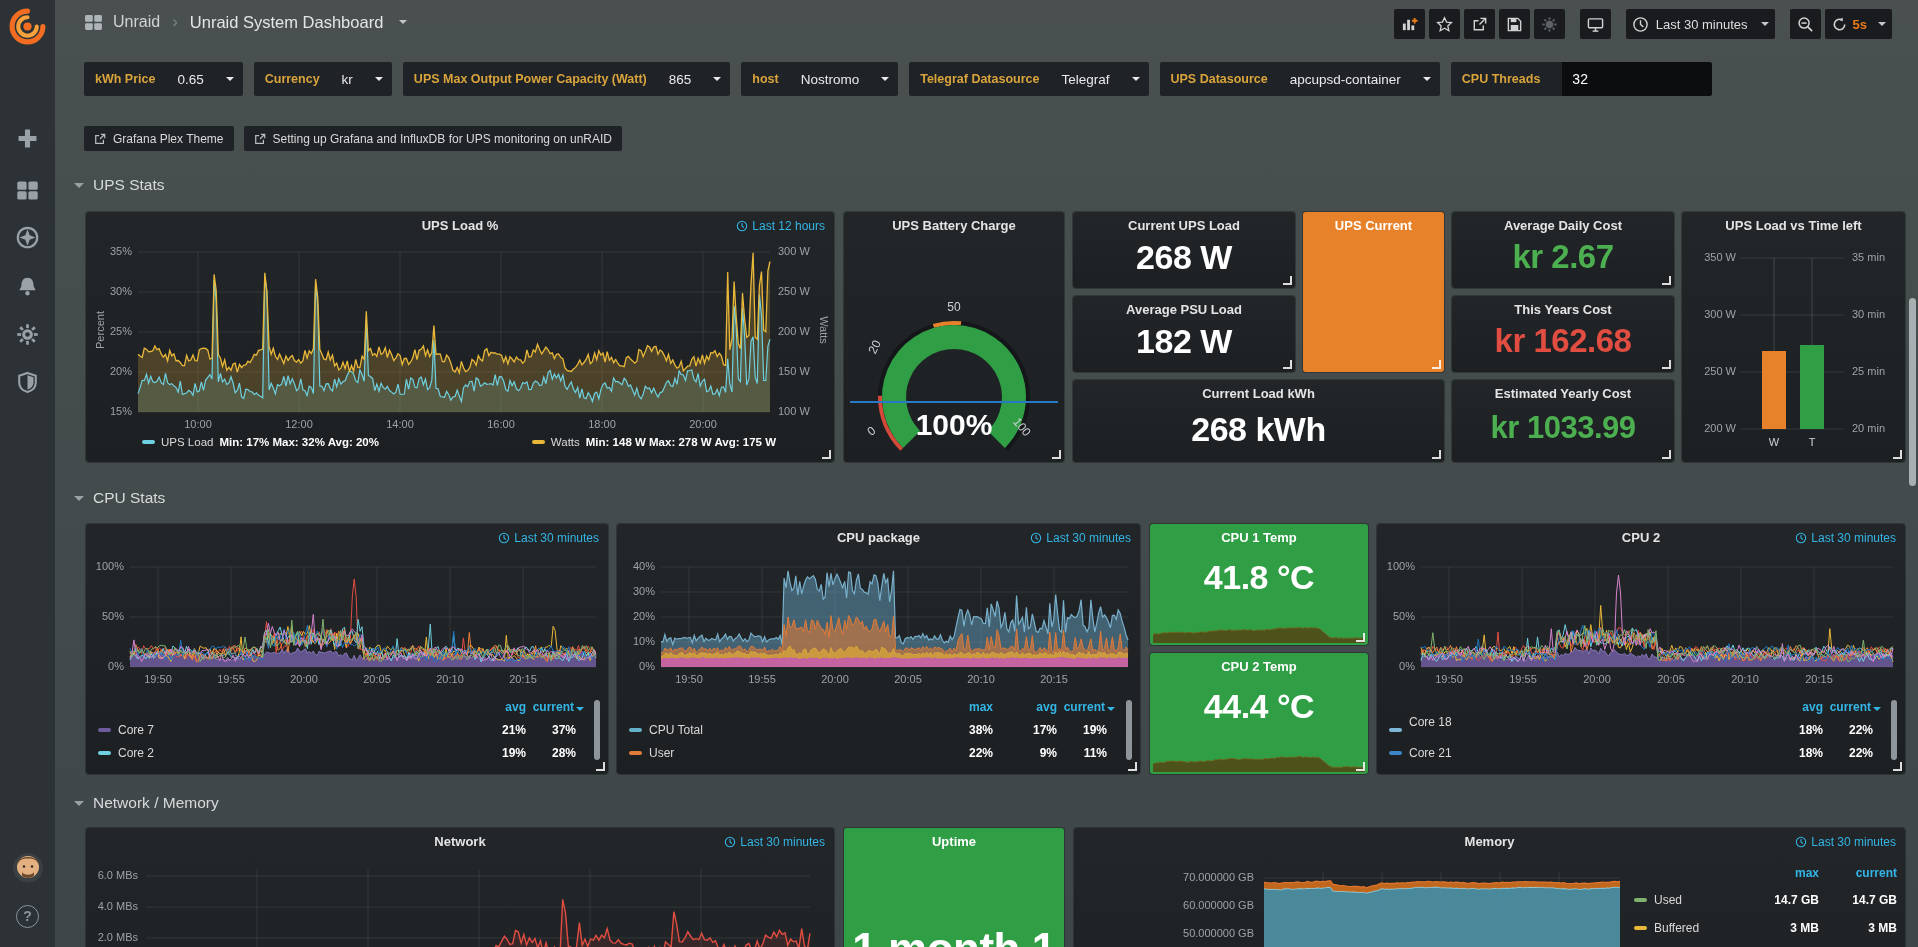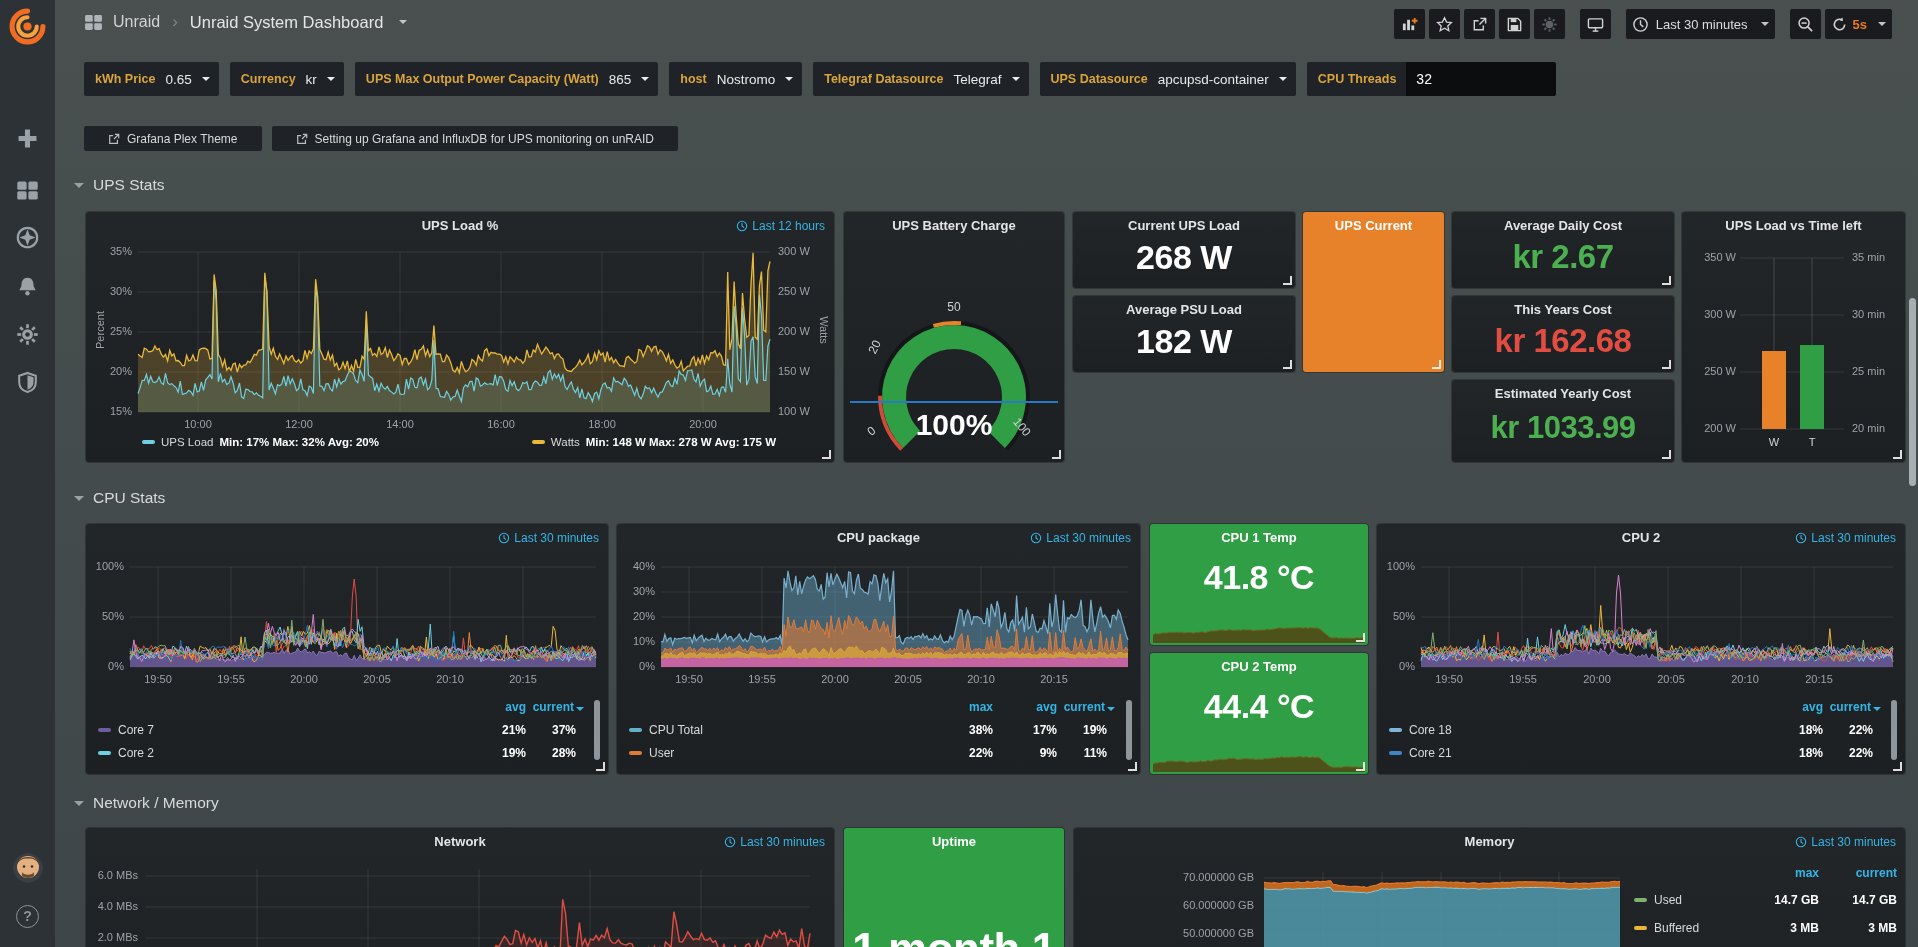--- a/index.html
+++ b/index.html
@@ -29,28 +29,28 @@
     color:#d0d2d3; cursor:pointer; padding:0 6px; }
   .tbtn svg { width:17px; height:17px; }
   .tbtn.dim { color:#5d6266; }
   .gap-l { margin-left:11px; }
   .timepick { gap:7px; font-size:13px; color:#dcdee0; }
   .refresh { gap:5px; font-size:13px; }
   .refresh .interval { color:#eb7b18; font-weight:700; }
 
   
   .vars { position:absolute; left:84px; top:62px; display:flex; gap:11px; }
-  .chip { height:34px; background:#1f2226; border-radius:2px; display:flex; align-items:center; cursor:pointer; }
+  .chip { height:34px; background:#1f2226; border-radius:2px; display:flex; align-items:center; cursor:pointer;gap:12px; }
   .chip .vl { color:#d9a43c; font-size:12.5px; font-weight:700; padding:0 10px 0 11px; white-space:nowrap; }
   .chip .vv { color:#e9eaeb; font-size:13.5px; padding-right:8px; white-space:nowrap; }
   .chip .caret { border-top-color:#e9eaeb; margin:0 9px 0 2px; }
   .chip input { width:150px; height:34px; background:#0c0d0f; border:none; outline:none; color:#fff; font-size:14px;
     padding:0 10px; border-radius:0 3px 3px 0; font-family:inherit; }
   .links { position:absolute; left:84px; top:126px; display:flex; gap:10px; }
-  .linkchip { height:25px; background:#1f2226; border-radius:2px; display:flex; align-items:center; gap:7px; padding:0 24px;
+  .linkchip { height:25px; background:#1f2226; border-radius:2px; display:flex; align-items:center; gap:7px; padding:0 10px;
     color:#d8d9da; font-size:12px; cursor:pointer; }
   .linkchip svg { width:12px; height:12px; color:#b9bec1; }
 
   
   .sect { position:absolute; display:flex; align-items:center; gap:9px; color:#d8d9da; font-size:15.5px; font-weight:500; cursor:pointer; }
   .sect .chev { width:0; height:0; border-left:5px solid transparent; border-right:5px solid transparent; border-top:5px solid #9aa0a4; }
   .panel { position:absolute; background:linear-gradient(#232629,#1d2023); border-radius:3px; box-shadow:0 0 0 1px rgba(0,0,0,.28);
     overflow:hidden; }
   .panel::after { content:""; position:absolute; right:3px; bottom:3px; width:7px; height:7px;
     border-right:2px solid rgba(255,255,255,.85); border-bottom:2px solid rgba(255,255,255,.85); }
@@ -400,20 +400,24 @@
   <div class="panel bigpanel-orange" style="left:1303px; top:212px; width:141px; height:160px; background:#e8822a">
     <div class="ptitle" style="color:#fff">UPS Current</div>
   </div>
   <div class="panel" style="left:1452px; top:212px; width:222px; height:76px">
     <div class="ptitle">Average Daily Cost</div>
     <div class="stat-val green" style="top:26px;font-size:33px">kr  2.67</div>
   </div>
   <div class="panel" style="left:1452px; top:296px; width:222px; height:76px">
     <div class="ptitle">This Years Cost</div>
     <div class="stat-val red" style="top:26px;font-size:33px">kr  162.68</div>
+  </div>
+  <div class="panel" style="left:1073px; top:380px; width:371px; height:82px">
+    <div class="ptitle">Current Load kWh</div>
+    <div class="stat-val" style="top:30px;font-size:34px">268 kWh</div>
   </div>
   <div class="panel" style="left:1452px; top:380px; width:222px; height:82px">
     <div class="ptitle">Estimated Yearly Cost</div>
     <div class="stat-val green" style="top:30px;font-size:31px">kr  1033.99</div>
   </div>
 
   <div class="panel" style="left:1682px; top:212px; width:223px; height:250px">
     <div class="ptitle">UPS Load vs Time left</div>
     <svg class="chart" viewBox="0 0 223 250">
         <line x1="58" y1="46" x2="162" y2="46" stroke="#ffffff" stroke-opacity="0.1"></line>
@@ -595,21 +599,21 @@
     <span class="tick tr" style="left:2px;top:136px;width:36px">0%</span>
     <span class="tick tc" style="left:50px;top:149px;width:44px">19:50</span>
     <span class="tick tc" style="left:124px;top:149px;width:44px">19:55</span>
     <span class="tick tc" style="left:198px;top:149px;width:44px">20:00</span>
     <span class="tick tc" style="left:272px;top:149px;width:44px">20:05</span>
     <span class="tick tc" style="left:346px;top:149px;width:44px">20:10</span>
     <span class="tick tc" style="left:420px;top:149px;width:44px">20:15</span>
     <span class="lg-h" style="left:396px;top:176px;width:50px">avg</span>
     <span class="lg-h" style="left:448px;top:176px;width:56px"><span>current</span><span class="sortc"></span></span>
     <span class="lg-mark" style="position:absolute;left:12px;top:204px;background:#7eb6d8"></span>
-    <span class="lg-name" style="left:32px;top:199px">Core 18</span>
+    <span class="lg-name" style="left:32px;top:191px">Core 18</span>
     <span class="lg-val" style="left:396px;top:199px;width:50px">18%</span>
     <span class="lg-val" style="left:444px;top:199px;width:52px">22%</span>
     <span class="lg-mark" style="position:absolute;left:12px;top:227px;background:#3d85c6"></span>
     <span class="lg-name" style="left:32px;top:222px">Core 21</span>
     <span class="lg-val" style="left:396px;top:222px;width:50px">18%</span>
     <span class="lg-val" style="left:444px;top:222px;width:52px">22%</span>
     <div class="lg-scroll" style="right:8px;top:176px;height:60px"></div>
   </div>
 
   <div class="panel" style="left:86px; top:828px; width:748px; height:250px">

